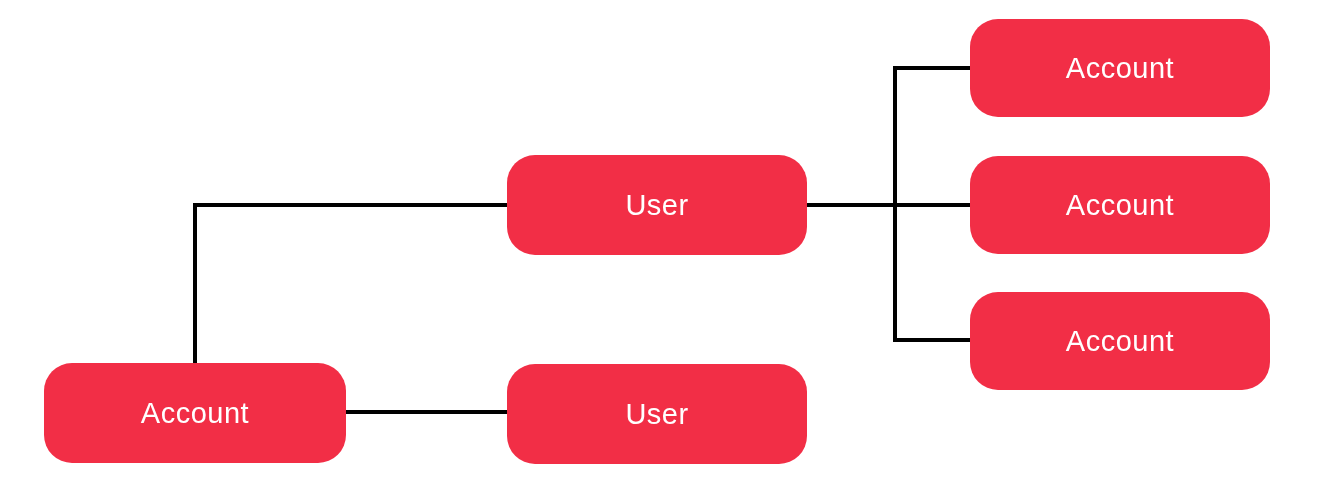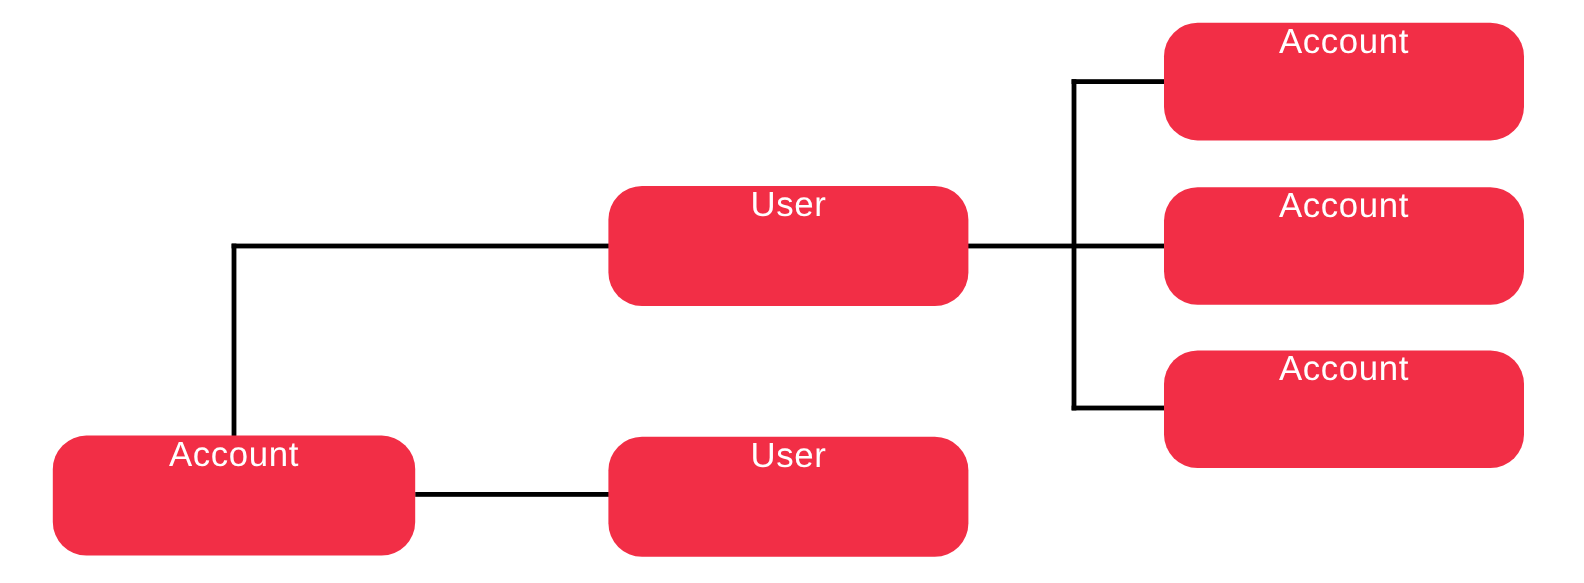--- a/index.html
+++ b/index.html
@@ -21,21 +21,21 @@
   .edge{
     position:absolute;
     background:var(--connector);
   }
   .node{
     position:absolute;
     background:var(--node-fill);
     color:var(--node-text);
     border-radius:28px;
     display:flex;
-    align-items:flex-start;
+    align-items:center;
     justify-content:center;
     font-size:29px;
     letter-spacing:0.5px;
   }
   
   .n-account-top-right   {left:970px; top:19px;  width:300px; height:98px;}
   .n-account-middle-right{left:970px; top:156px; width:300px; height:98px;}
   .n-account-bottom-right{left:970px; top:292px; width:300px; height:98px;}
   .n-user-center         {left:507px; top:155px; width:300px; height:100px;}
   .n-user-bottom         {left:507px; top:364px; width:300px; height:100px;}

